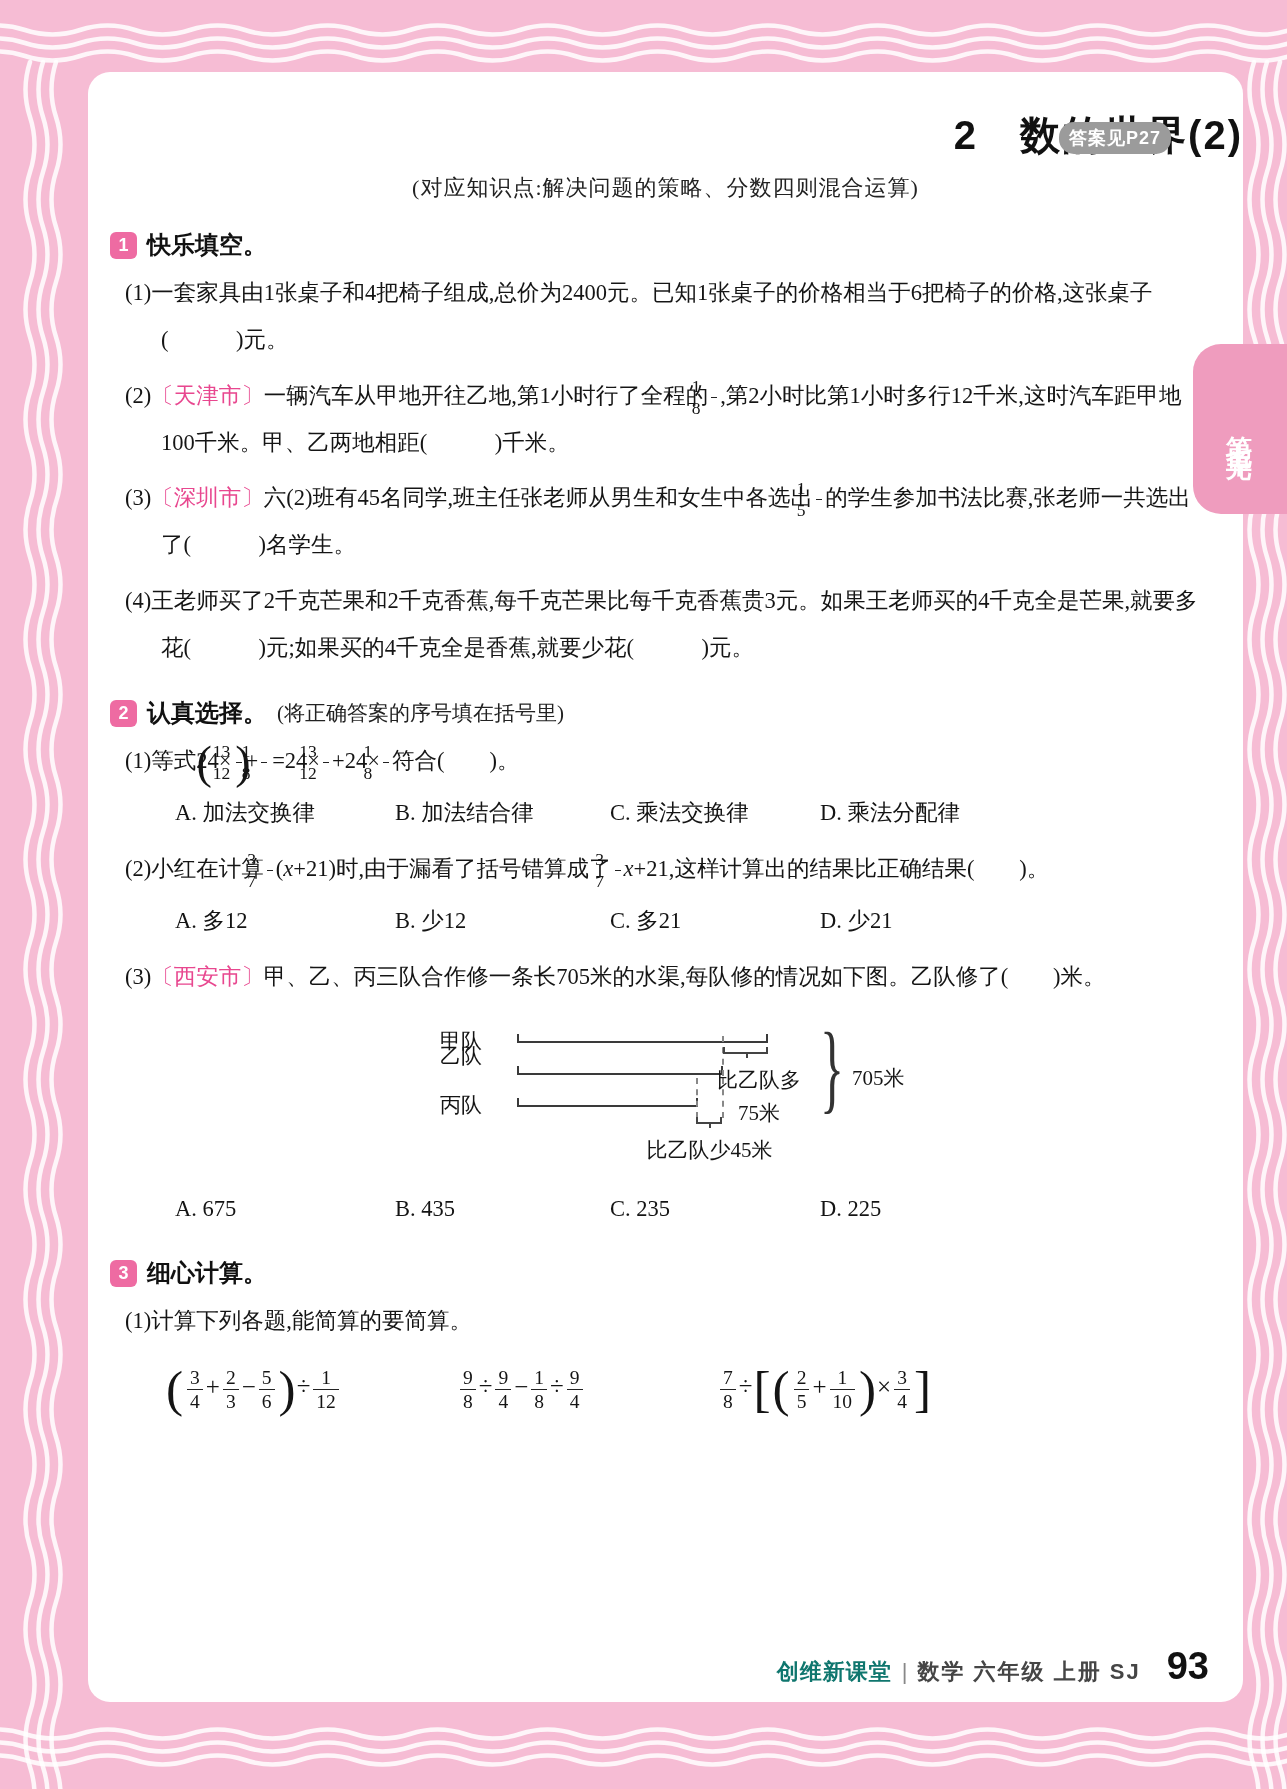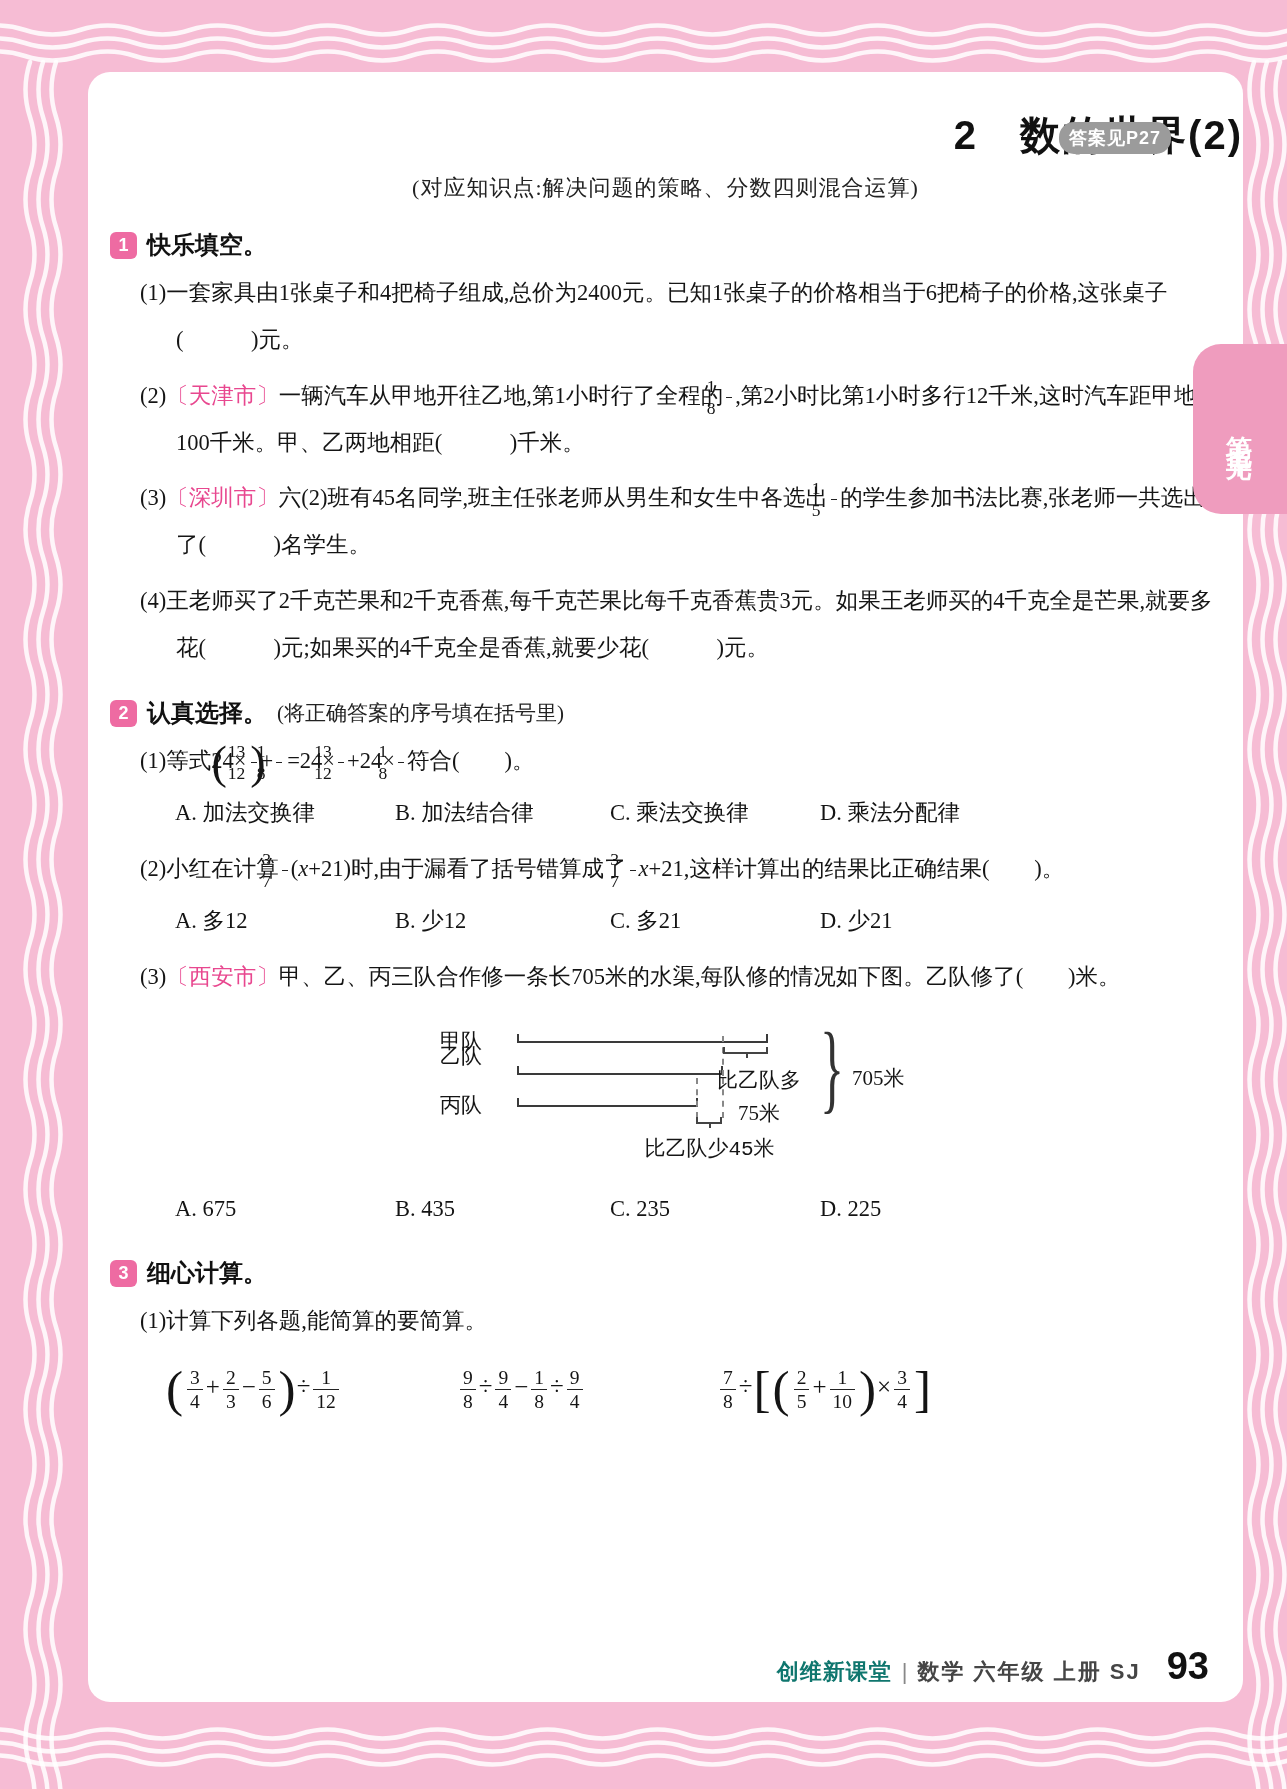--- a/index.html
+++ b/index.html
@@ -40,21 +40,21 @@
     font-family:"Liberation Sans",sans-serif;font-weight:700;font-size:18px;
     display:flex;align-items:center;justify-content:center;flex:0 0 auto;
   }
   .sec-title{
     font-family:"Liberation Sans","DejaVu Sans",sans-serif;
     font-weight:700;font-size:24px;color:#111;
   }
   .sec-note{font-family:"Liberation Serif",serif;font-weight:400;font-size:21px;color:#222;}
 
   .prob{
-    margin:8px 30px 8px 52px;
+    margin:8px 30px 8px 37px;
     padding-left:36px;text-indent:-36px;
     font-size:22.5px;line-height:2.1;color:#151515;
   }
   .city-tag{color:#e8478f;}
 
   .frac{display:inline-block;vertical-align:middle;text-align:center;margin:0 3px;line-height:1.08;}
   .frac .fn{display:block;padding:0 3px 1px;border-bottom:1.6px solid #222;font-size:0.78em;}
   .frac .fd{display:block;padding:1px 3px 0;font-size:0.78em;}
   .bigdelim{display:inline-block;vertical-align:middle;font-size:2.05em;font-weight:300;line-height:.9;margin:0 1px;font-family:"Liberation Serif",serif;}
   i{font-style:italic;}
@@ -176,21 +176,21 @@
     <div class="dv" style="left:276px;top:68px;height:40px;"></div>
     <div class="dv" style="left:302px;top:68px;height:40px;"></div>
 
     <div class="ub" style="left:303px;top:37px;width:45px;"></div>
     <div class="ub" style="left:276px;top:107px;width:26px;"></div>
 
     <div class="dlabel" style="left:289px;top:54px;width:100px;">
       <div>比乙队多</div>
       <div>75米</div>
     </div>
-    <div class="dlabel" style="left:172px;top:124px;width:235px;font-family:Liberation Mono, monospace;">比乙队少45米</div>
+    <div class="dlabel" style="left:172px;top:124px;width:235px;">比乙队少45米</div>
 
     <span class="brace">}</span>
     <div class="dlabel" style="left:432px;top:52px;width:90px;text-align:left;">705米</div>
   </div>
 
   <div class="opts">
     <span>A. 675</span>
     <span>B. 435</span>
     <span>C. 235</span>
     <span>D. 225</span>

